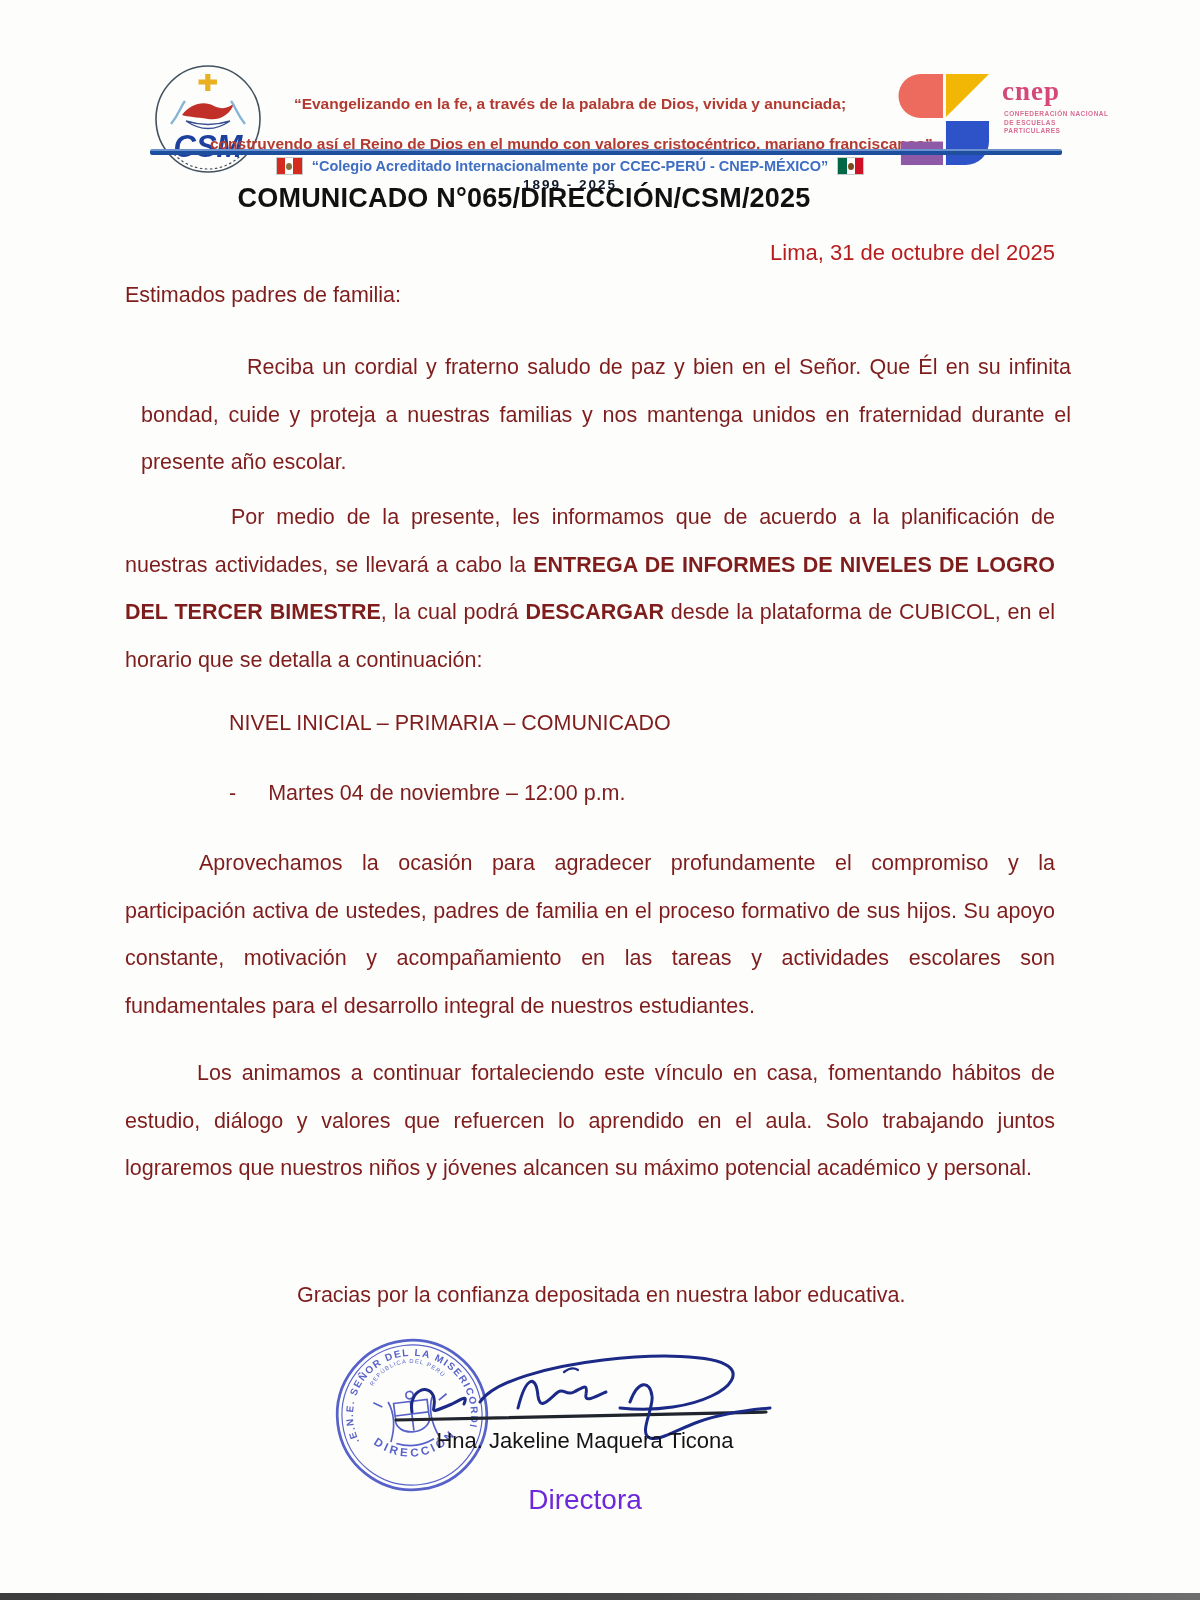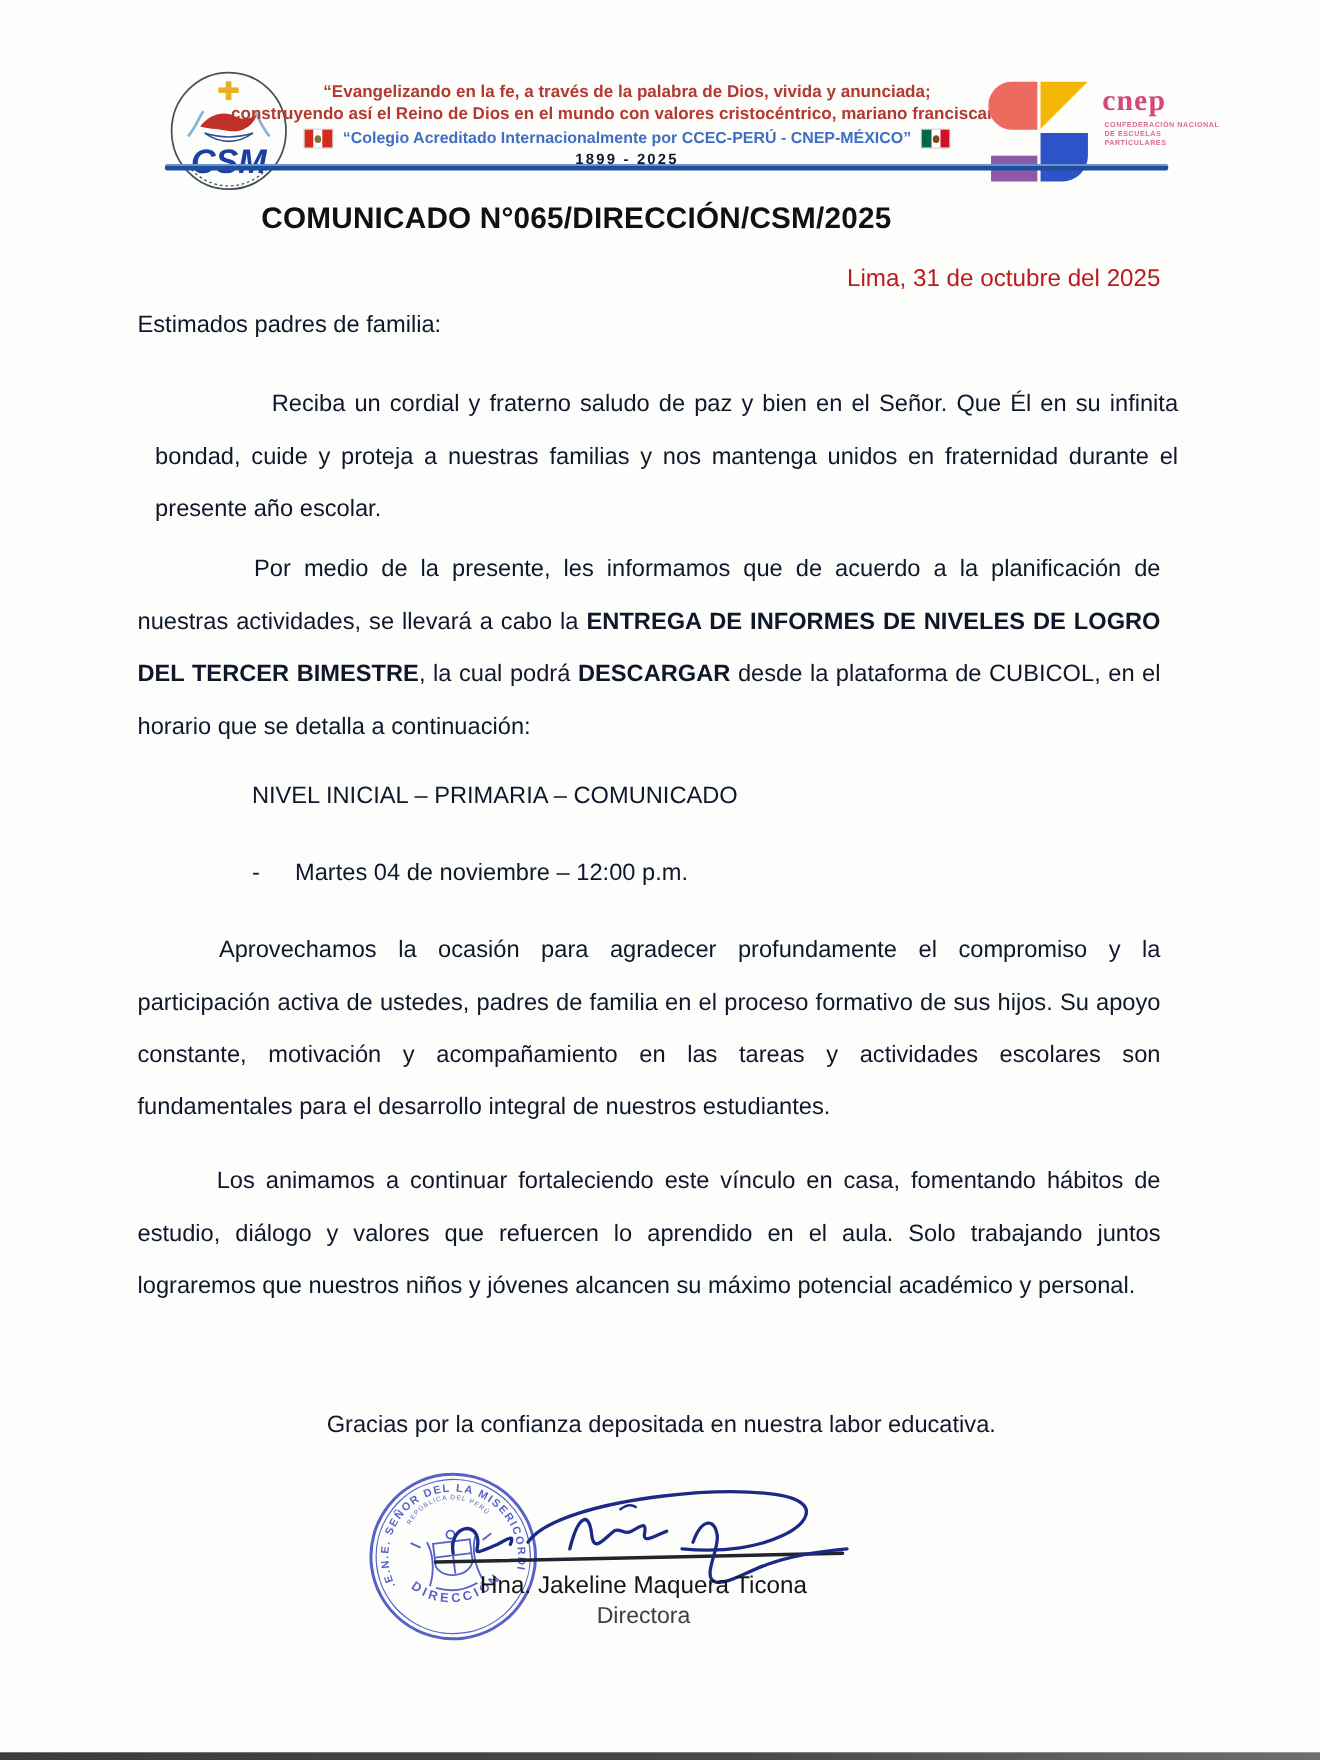--- a/index.html
+++ b/index.html
@@ -6,55 +6,55 @@
   .page{
     position:relative;width:1200px;height:1600px;margin:0 auto;
     background:#fdfdfc;overflow:hidden;
     font-family:"Liberation Sans","DejaVu Sans",sans-serif;
     color:#1c1c1e;
   }
   
   .hdr{position:absolute;top:0;left:0;width:1200px;height:160px;}
   .csm-logo{position:absolute;left:152px;top:62px;width:112px;height:116px;}
   .hdr-center{position:absolute;left:210px;top:74px;width:720px;text-align:center;}
-  .motto{font-weight:bold;font-size:15.5px;line-height:19.5px;color:#b23a30;white-space:nowrap;}
+  .motto{font-weight:bold;font-size:15.5px;line-height:19.5px;color:#b23a30;white-space:nowrap;margin-top:20px;}
   .accred-row{margin-top:4px;display:flex;justify-content:center;align-items:center;gap:9px;}
   .accred-text{font-weight:bold;font-size:14.5px;color:#3f6ec2;white-space:nowrap;}
   .years{margin-top:2px;font-weight:bold;font-size:13.5px;letter-spacing:2px;color:#0f172a;}
   .flag{width:27px;height:18px;display:flex;border:0.5px solid #c9c9c9;box-sizing:border-box;}
   .flag span{flex:1;position:relative;}
   .flag .emblem{position:absolute;left:50%;top:50%;width:6px;height:7px;margin:-3.5px 0 0 -3px;border-radius:50%;}
   .cnep{position:absolute;left:898px;top:70px;width:260px;height:95px;}
   .cnep-mark{position:absolute;left:0;top:4px;width:92px;height:92px;}
   .cnep-word{position:absolute;left:104px;top:6px;font-size:27px;font-weight:bold;letter-spacing:1px;color:#d4497a;font-family:"Liberation Serif",serif;}
   .cnep-sub{position:absolute;left:106px;top:40px;font-size:6.5px;line-height:8.5px;letter-spacing:.5px;color:#da6c93;font-weight:bold;}
   .hdr-rule{position:absolute;left:150px;top:149px;width:912px;height:6px;
     background:linear-gradient(#6b92cf 0 2px,#1e4f9e 2px 100%);border-radius:2px;}
   
   .title{position:absolute;left:0;top:183px;width:1048px;text-align:center;
     font-size:27px;font-weight:bold;letter-spacing:.2px;color:#111;}
   .dateline{position:absolute;right:145px;top:240px;font-size:22px;color:#b91c1c;}
   .block{position:absolute;left:125px;width:930px;font-size:21.5px;line-height:47.5px;
-    text-align:justify;color:#0f172a;}
+    text-align:justify;color:#7f1d1d;}
   .left{text-align:left;}
   #salutation{top:272px;}
   #p1{top:328px;text-indent:106px;}
   #p2{top:494px;text-indent:106px;}
   #levels{top:700px;padding-left:104px;box-sizing:border-box;}
   #schedule{top:770px;padding-left:104px;box-sizing:border-box;display:flex;gap:32px;}
   #p3{top:840px;text-indent:74px;}
   #p4{top:1050px;text-indent:72px;}
   #closing{top:1272px;padding-left:172px;box-sizing:border-box;}
   .b{font-weight:bold;}
   
   .stamp{position:absolute;left:333px;top:1336px;width:158px;height:158px;transform:rotate(-7deg);opacity:.92;}
   .sig{position:absolute;left:368px;top:1338px;width:430px;height:130px;}
   .sig-id{position:absolute;left:375px;top:1428px;width:420px;text-align:center;}
   .sig-name{font-size:22px;color:#141416;}
-  .sig-role{margin-top:3px;font-size:21px;color:#404040;}
+  .sig-role{margin-top:30px;font-size:28px;color:#6d28d9;}
   
   .scan-bar{position:absolute;left:0;bottom:0;width:100%;height:7px;
     background:linear-gradient(90deg,#3c3c3c 0%,#474747 55%,#6e6e6e 100%);}
 </style>
 </head>
 <body>
 
 <div class="page">
 
   <div class="hdr">

